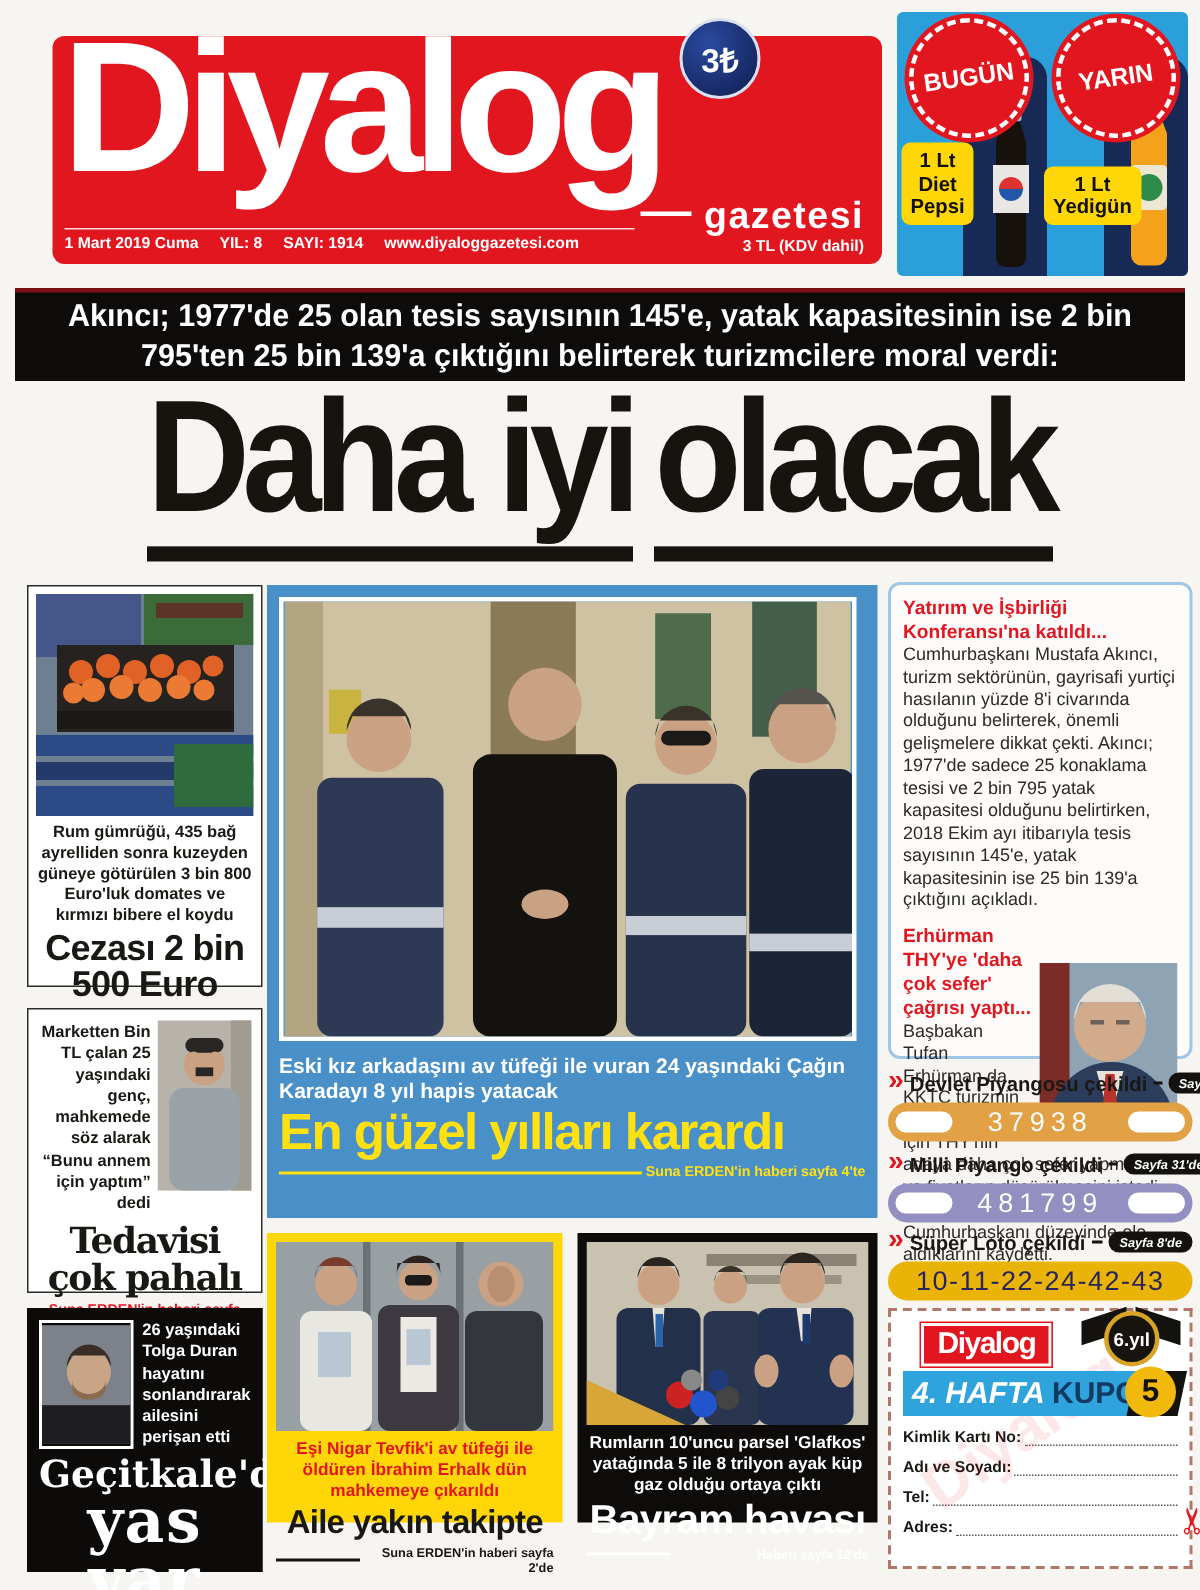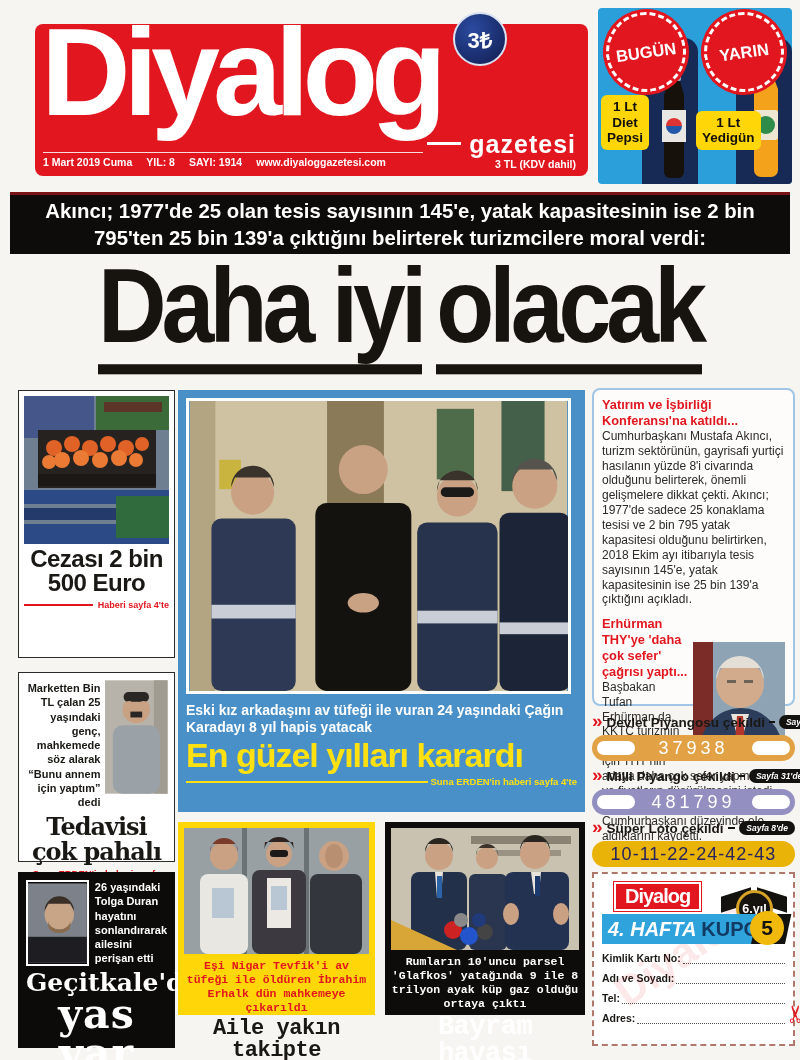--- a/index.html
+++ b/index.html
@@ -82,21 +82,21 @@
   
   .center-panel { position:absolute; left:178px; top:390px; width:407px; height:422px;
     background:var(--panel-blue); padding:8px; }
   .center-panel .photo { border:3px solid #fff; display:block; }
   .ccap { color:#fff; font-size:14px; font-weight:700; margin-top:8px; line-height:1.2; }
   .chead { color:var(--yellow2); font-size:34px; font-weight:800; letter-spacing:-1px; margin-top:2px; line-height:1.05; }
   .cfoot { display:flex; align-items:center; margin-top:3px; }
   .cfoot .rule { width:62%; height:2px; background:var(--yellow2); }
   .cfoot .txt { flex:1; text-align:right; color:var(--yellow2); font-size:9.5px; font-weight:700; }
   
-  .bpanel { position:absolute; top:822px; height:193px; padding:6px;font-family:Liberation Mono, monospace; }
+  .bpanel { position:absolute; top:822px; height:193px; padding:6px; }
   .bpanel-left { left:178px; width:197px; background:var(--yellow); }
   .bpanel-right { left:385px; width:200px; background:#0d0c0a; color:#fff; }
   .bcap { font-size:11.5px; font-weight:700; text-align:center; line-height:1.22; margin-top:5px; }
   .bpanel-left .bcap { color:var(--red); }
   .bhead { font-size:22px; font-weight:800; text-align:center; letter-spacing:-0.5px; margin-top:3px; line-height:1; }
   .bpanel-right .bhead { font-size:27px; }
   .bfoot { display:flex; align-items:center; margin-top:4px; }
   .bfoot .rule { width:56px; height:2px; background:#15130f; }
   .bpanel-right .bfoot .rule { background:#fff; }
   .bfoot .txt { flex:1; text-align:right; font-size:8.5px; font-weight:700; }
@@ -124,21 +124,21 @@
   .lotto1 { top:712px; } .lotto2 { top:766px; } .lotto3 { top:818px; }
   .lotto3 .lotto-bar { letter-spacing:1px; }
   
   .coupon { position:absolute; left:592px; top:872px; width:203px; height:174px;
     background:#fff; border:2px dashed #b0786a; padding:6px 8px; overflow:visible; }
   .coupon-watermark { position:absolute; left:12px; top:55px; transform:rotate(-35deg);
     font-size:42px; font-weight:800; color:rgba(226,32,40,.10); pointer-events:none; }
   .coupon-logo { display:inline-block; background:var(--red); color:#fff; font-size:20px;
     font-weight:800; letter-spacing:-1px; padding:1px 9px; border:2px solid #fff;
     outline:1px solid var(--red); margin:2px 0 0 12px; }
-  .ribbon { position:absolute; right:6px; top:0; width:66px; height:36px;margin-top:16px; }
+  .ribbon { position:absolute; right:6px; top:0; width:66px; height:36px; }
   .ribbon .wing { position:absolute; background:#14120f; width:30px; height:16px; top:2px; }
   .ribbon .wing.l { left:0; transform:skewY(-18deg); }
   .ribbon .wing.r { right:0; transform:skewY(18deg); }
   .ribbon .medal { position:absolute; left:15px; top:0px; width:37px; height:37px; border-radius:50%;
     background:#17130f; border:3px solid #d7a425; color:#fff; font-size:12.5px; font-weight:800;
     display:flex; align-items:center; justify-content:center; }
   .coupon-campaign { font-size:15px; font-weight:800; letter-spacing:0.5px; margin-top:3px;
     font-family:"DejaVu Serif", serif; }
   .coupon-bar { position:relative; height:30px; background:#2ea3dc; margin-top:3px;
     display:flex; align-items:center; padding-left:6px; }
@@ -234,20 +234,21 @@
         <circle cx="95" cy="62" r="8"></circle>
           <circle cx="112" cy="64" r="7"></circle>
           <circle cx="25" cy="66" r="7"></circle>
       </g>
       <rect x="14" y="78" width="118" height="12" fill="#1c1815"></rect>
       <rect x="0" y="94" width="145" height="14" fill="#2c4a86"></rect>
       <rect x="0" y="112" width="145" height="12" fill="#243a6b"></rect>
       <rect x="0" y="128" width="145" height="20" fill="#2c4a86"></rect>
       <rect x="92" y="100" width="53" height="42" fill="#2f6b3d"></rect>
     </svg>
+    <div class="lcap">Rum gümrüğü, 435 bağ ayrelliden sonra kuzeyden güneye götürülen 3 bin 800 Euro'luk domates ve kırmızı bibere el koydu</div>
     <div class="lhead">Cezası 2 bin 500 Euro</div>
     <div class="lfoot">
       <div class="rule"></div>
       <div class="txt">Haberi sayfa 4'te</div>
     </div>
   </div>
 
   <div class="lbox lbox2">
     <div class="row">
       <div class="cap2">Marketten Bin TL çalan 25 yaşındaki genç, mahkemede söz alarak “Bunu annem için yaptım” dedi</div>
@@ -362,21 +363,21 @@
       <rect x="144" y="48" width="5" height="20" fill="#1c3a6e"></rect>
       <ellipse cx="120" cy="86" rx="8" ry="11" fill="#caa183"></ellipse>
       <ellipse cx="170" cy="86" rx="8" ry="11" fill="#caa183"></ellipse>
       <circle cx="62" cy="102" r="9" fill="#cc2222"></circle>
       <circle cx="78" cy="108" r="9" fill="#2255cc"></circle>
       <circle cx="94" cy="104" r="8" fill="#444"></circle>
       <circle cx="70" cy="92" r="7" fill="#888"></circle>
       <circle cx="88" cy="92" r="7" fill="#203a7a"></circle>
       <polygon points="0,92 66,122 0,122" fill="#d8a637"></polygon>
     </svg>
-    <div class="bcap">Rumların 10'uncu parsel 'Glafkos' yatağında 9 ile 8 trilyon ayak küp gaz olduğu ortaya çıktı</div>
+    <div class="bcap">Rumların 10'uncu parsel 'Glafkos' yatağında 5 ile 8 trilyon ayak küp gaz olduğu ortaya çıktı</div>
     <div class="bhead">Bayram havası</div>
     <div class="bfoot">
       <div class="rule"></div>
       <div class="txt">Haberi sayfa 12'de</div>
     </div>
   </div>
 
   <div class="rc-stories">
     <p><span class="rc-lead">Yatırım ve İşbirliği Konferansı'na katıldı... </span><span>Cumhurbaşkanı Mustafa Akıncı, turizm sektörünün, gayrisafi yurtiçi hasılanın yüzde 8'i civarında olduğunu belirterek, önemli gelişmelere dikkat çekti. Akıncı; 1977'de sadece 25 konaklama tesisi ve 2 bin 795 yatak kapasitesi olduğunu belirtirken, 2018 Ekim ayı itibarıyla tesis sayısının 145'e, yatak kapasitesinin ise 25 bin 139'a çıktığını açıkladı.</span></p>
     <div class="rc-story2">

